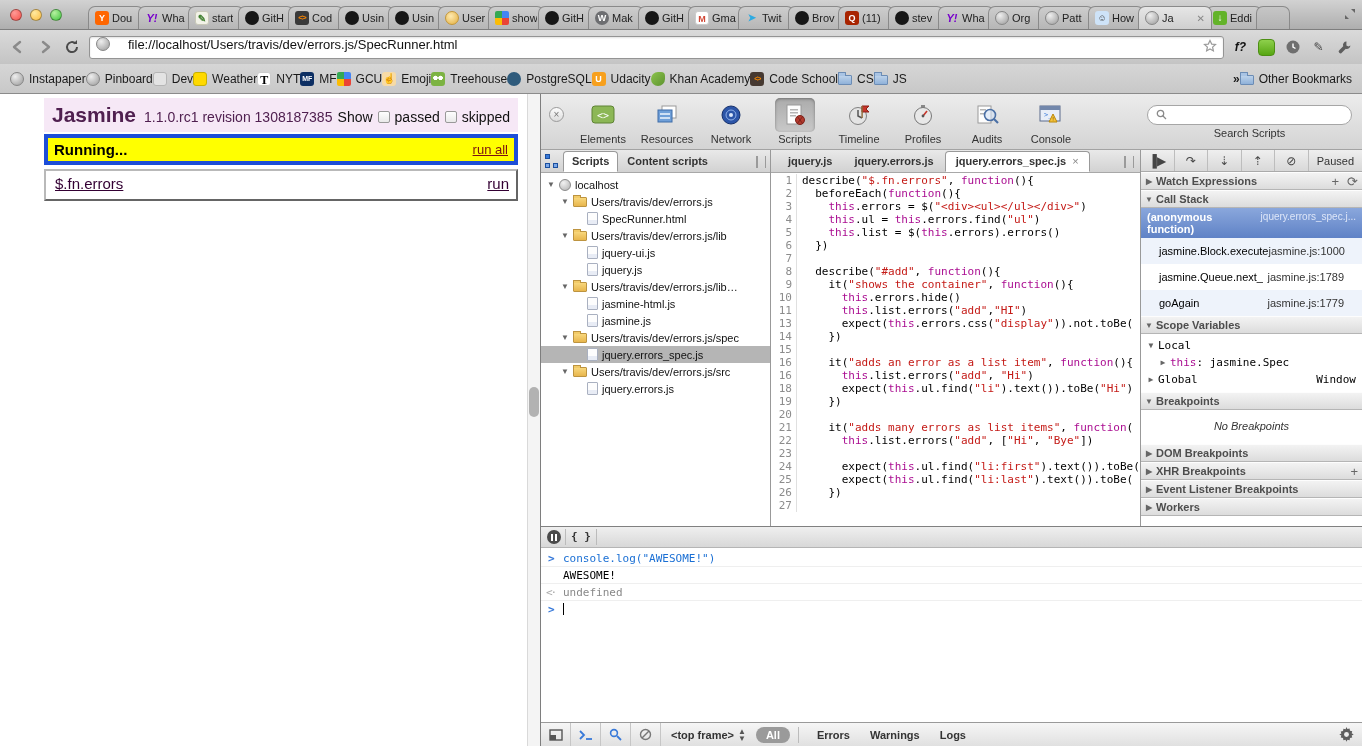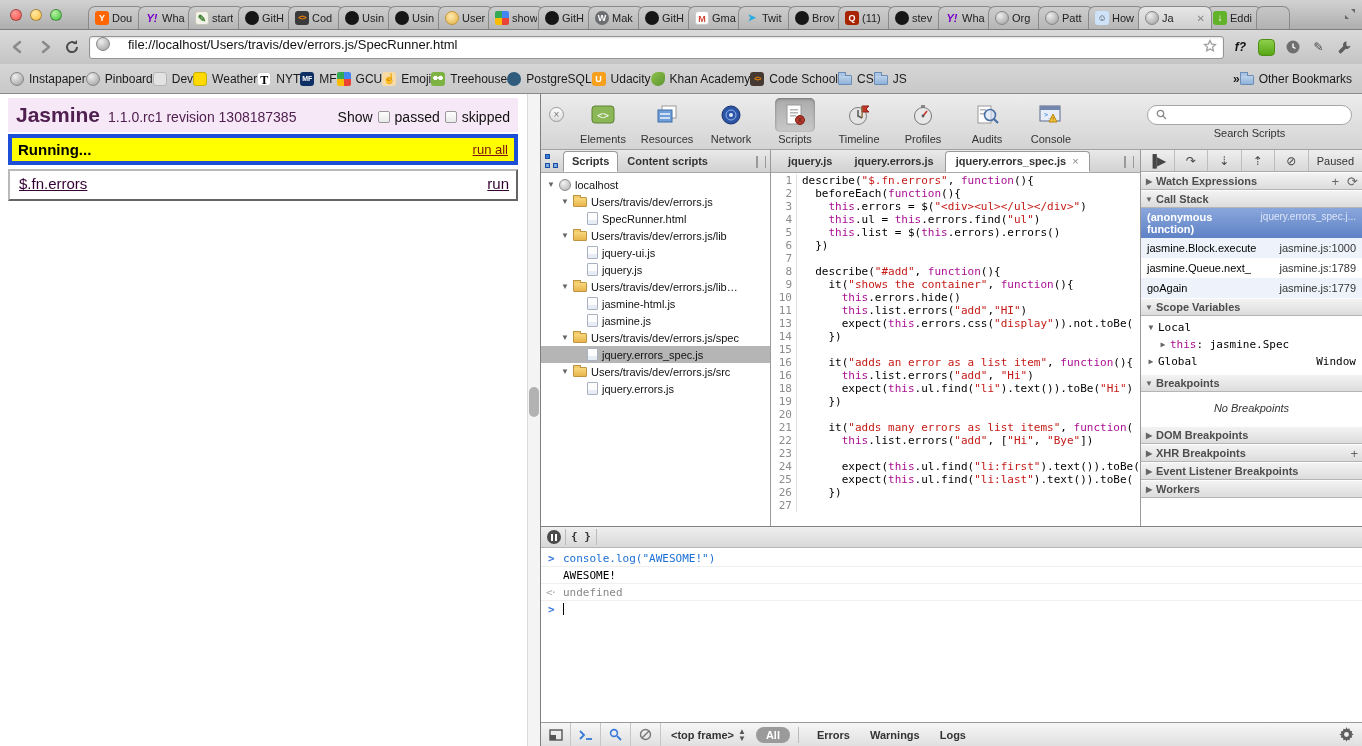--- a/index.html
+++ b/index.html
@@ -70,21 +70,21 @@
   .bookmarks { position:absolute; left:0; top:64px; right:0; height:30px;
     background:linear-gradient(#d6d6d6,#c8c8c8); border-bottom:1px solid #8b8b8b;
     display:flex; align-items:center; padding:0 10px; gap:0; font-size:12px; color:#1a1a1a; }
   .bm { display:flex; align-items:center; gap:5px; white-space:nowrap; }
   .bm-spacer { flex:1; }
 
   
   .content { position:absolute; left:0; top:94px; right:0; bottom:0; display:flex; }
 
   
-  .page { position:relative; width:540px; background:#fff; overflow:hidden; }
+  .page { position:relative; width:540px; background:#fff; overflow:hidden;padding-left:36px; }
   .page-scrollbar { position:absolute; right:0; top:0; bottom:0; width:13px; background:#f4f4f4; border-left:1px solid #d9d9d9; }
   .page-scroll-thumb { position:absolute; left:1px; right:1px; top:45%; height:30px; background:#b2b2b2; border-radius:6px; }
   .jasmine { padding:4px 22px 0 8px; }
   .jz-banner { background:#f6e8f6; padding:5px 8px; display:flex; align-items:baseline; }
   .jz-title { color:#502050; font-size:21px; font-weight:bold; letter-spacing:0; }
   .jz-version { color:#502050; font-size:14px; margin-left:8px; }
   .jz-show { margin-left:auto; display:flex; align-items:center; gap:5px; font-size:14px; color:#111; }
   .jz-check { width:12px; height:12px; border:1px solid #999; border-radius:2px; background:linear-gradient(#fefefe,#e9e9e9); }
   .jz-runner { margin-top:2px; background:#ffff00; border:4px solid #1d4ed8; padding:3px 6px;
     display:flex; align-items:center; font-size:15px; font-weight:bold; color:#000;justify-content:center; }
@@ -155,21 +155,21 @@
 
   
   .sidebar { width:222px; border-left:1px solid #999; background:#fff; display:flex; flex-direction:column; flex:0 0 auto; font-size:11px; }
   .dbg-bar { height:22px; background:linear-gradient(#efefef,#d8d8d8); border-bottom:1px solid #aaa; display:flex; align-items:stretch; flex:0 0 auto; }
   .dbg-btn { width:37px; border-right:1px solid #bdbdbd; display:flex; align-items:center; justify-content:center; color:#444; font-size:12px; }
   .paused { margin-left:auto; display:flex; align-items:center; padding:0 8px; color:#333; }
   .sect-hdr { height:18px; background:linear-gradient(#f3f3f3,#dcdcdc); border-bottom:1px solid #b5b5b5; border-top:1px solid #fdfdfd;
     display:flex; align-items:center; padding:0 4px; font-weight:bold; color:#4d4d4d; flex:0 0 auto; }
   .sect-hdr .tri { margin-right:3px; }
   .sect-actions { margin-left:auto; display:flex; gap:8px; color:#666; font-weight:normal; font-size:13px; }
-  .frame { display:flex; align-items:center; padding:0 6px; height:20px; }
+  .frame { display:flex; align-items:center; padding:0 18px; height:26px; }
   .frame .loc { margin-left:auto; color:#333; }
   .frame.alt { background:#eef3fb; }
   .frame.selected { height:auto; padding:3px 6px; background:linear-gradient(#8aa7dc,#5f82c6); color:#fff; align-items:flex-start; }
   .frame.selected .fn { font-weight:bold; width:96px; line-height:12px; }
   .frame.selected .loc { color:#dde6f8; font-size:10px; }
   .scope { font-family:"DejaVu Sans Mono", monospace; padding:3px 0 4px; }
   .srow { height:17px; display:flex; align-items:center; padding:0 6px; }
   .srow .tri { margin-right:3px; }
   .srow .rval { margin-left:auto; }
   .tok-this { color:#aa0d91; }

